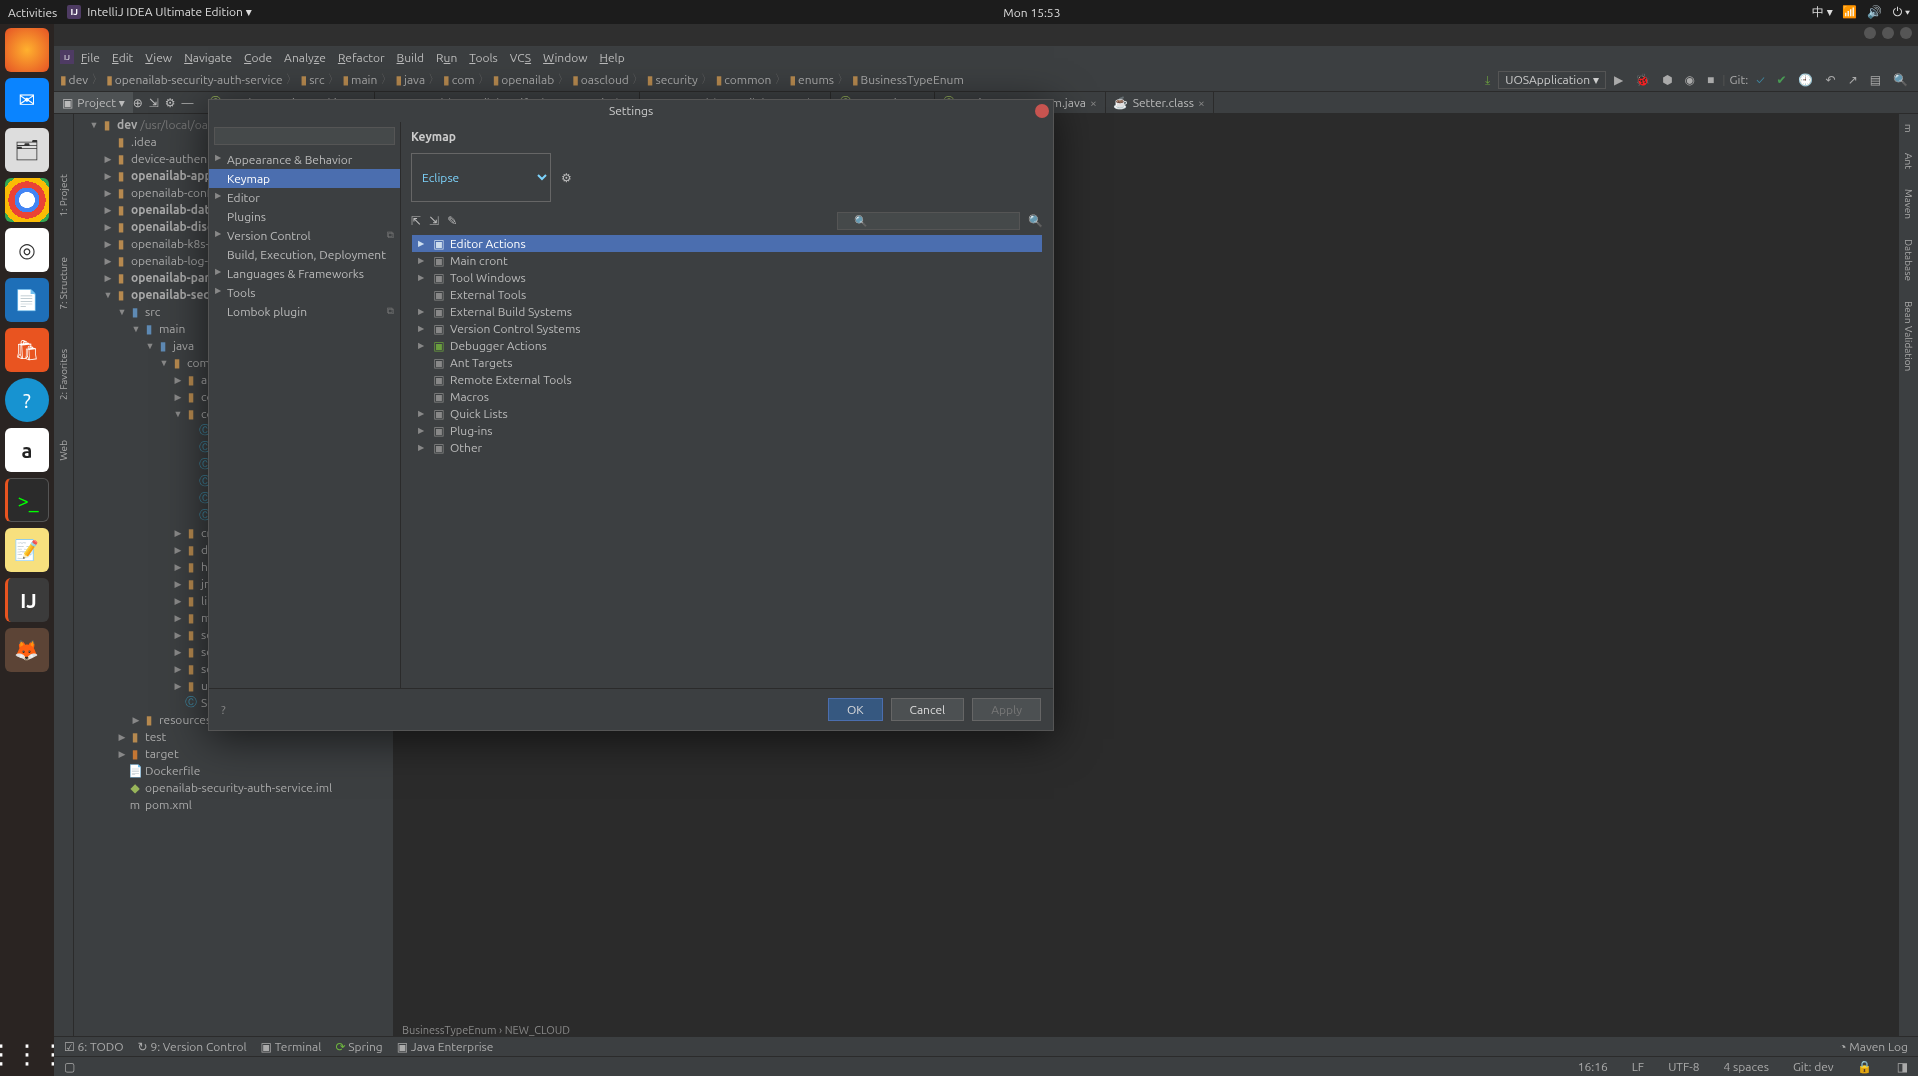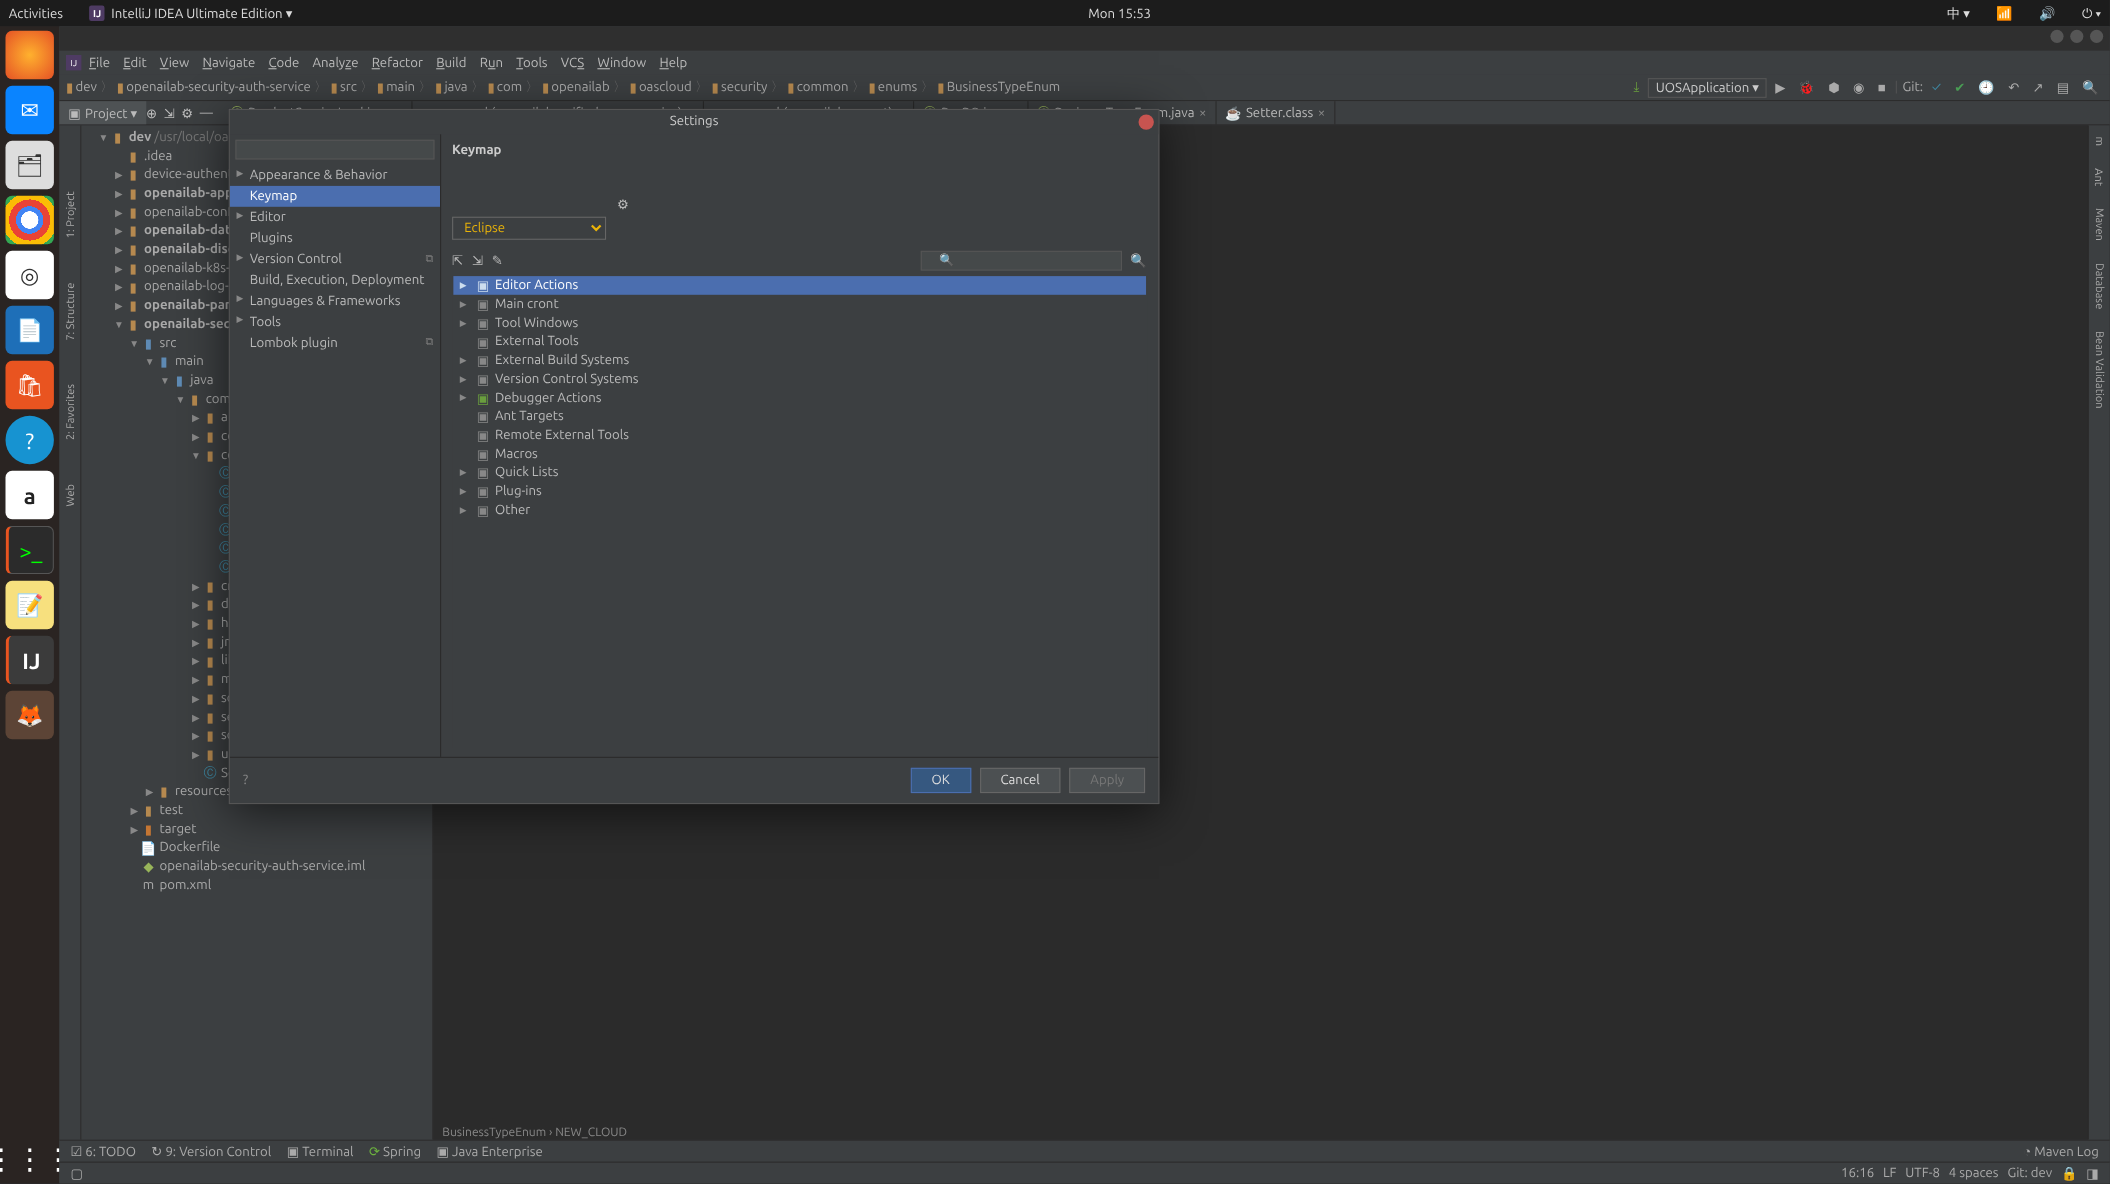--- a/index.html
+++ b/index.html
@@ -1,20 +1,20 @@
 <!DOCTYPE html>
 <html><head>
 <meta charset="utf-8">
 <style>
 * { margin: 0; padding: 0; box-sizing: border-box; font-family: Ubuntu, "Segoe UI", sans-serif; font-size: 12px; }
 body { background: #2b2b2b; color: #bbb; width: 1918px; height: 1076px; overflow: hidden; position: relative; }
 
 
 .gnome-bar { height: 24px; background: #1c1c1c; display: flex; align-items: center; padding: 0 8px; color: #ddd; }
-.gnome-bar .left, .gnome-bar .right { display: flex; align-items: center; gap: 24px; }
+.gnome-bar .left, .gnome-bar .right { display: flex; align-items: center; gap: 10px; }
 .gnome-bar .center { flex: 1; text-align: center; }
 .gnome-bar .app-pill { display: flex; align-items: center; gap: 6px; }
 .gnome-bar .ij { width:14px; height:14px; background:#4E3B63; color:#fff; font-size:9px; display:flex; align-items:center; justify-content:center; border-radius:2px; font-weight:bold;}
 
 
 .dock { position: absolute; left: 0; top: 24px; width: 54px; bottom: 0; background: #2a2422; display: flex; flex-direction: column; align-items: center; padding-top: 4px; gap: 6px; }
 .dock .app { width: 44px; height: 44px; border-radius: 6px; display:flex; align-items:center; justify-content:center; font-size:20px; }
 .dock .firefox{background:radial-gradient(circle,#ffb12e,#e55225);} 
 .dock .mail{background:#0a84ff;color:#fff;}
 .dock .files{background:#ddd;color:#333;}
@@ -81,39 +81,39 @@
 .tree .dim{color:#777;}
 .pad1{padding-left:14px;} .pad2{padding-left:28px;} .pad3{padding-left:42px;} .pad4{padding-left:56px;} .pad5{padding-left:70px;} .pad6{padding-left:84px;} .pad7{padding-left:98px;} .pad8{padding-left:112px;}
 
 .editor{flex:1;background:#2b2b2b;position:relative;}
 .editor .crumb2{position:absolute;bottom:0;left:8px;color:#888;font-size:11px;}
 
 .status1{height:20px;background:#3c3f41;border-top:1px solid #2b2b2b;display:flex;align-items:center;gap:14px;padding:0 10px;color:#aaa;font-size:11px;}
 .status1 .spacer{flex:1;}
 .status2{height:20px;background:#3c3f41;border-top:1px solid #2b2b2b;display:flex;align-items:center;padding:0 10px;color:#aaa;font-size:11px;}
 .status2 .spacer{flex:1;}
-.status2 span{margin-left:8px;}
+.status2 span{margin-left:24px;}
 
 
 .dialog{position:absolute;left:208px;top:99px;width:846px;height:632px;background:#3c3f41;border:1px solid #555;box-shadow:0 8px 40px rgba(0,0,0,.6);display:flex;flex-direction:column;z-index:100;}
 .dlg-title{height:22px;background:#3c3f41;color:#ccc;text-align:center;line-height:22px;position:relative;}
 .dlg-title .x{position:absolute;right:4px;top:4px;width:14px;height:14px;border-radius:50%;background:#c75450;}
 .dlg-body{flex:1;display:flex;}
 .dlg-nav{width:192px;background:#3c3f41;border-right:1px solid #2b2b2b;display:flex;flex-direction:column;}
 .dlg-search{margin:5px;}
 .dlg-search input{width:100%;background:#45494a;border:1px solid #555;color:#ccc;padding:2px 16px;font-size:11px;}
 .dlg-nav ul{list-style:none;}
 .dlg-nav li{padding:3px 6px 3px 18px;color:#bbb;position:relative;}
 .dlg-nav li.exp::before{content:"▶";position:absolute;left:6px;font-size:8px;color:#888;}
 .dlg-nav li.sel{background:#4b6eaf;color:#fff;}
 .dlg-nav li .badge{float:right;color:#777;font-size:10px;}
 .dlg-main{flex:1;display:flex;flex-direction:column;padding:8px 10px;}
 .dlg-hdr{color:#ccc;font-weight:bold;margin-bottom:10px;}
 .keymap-sel{display:flex;align-items:center;gap:10px;margin-bottom:10px;}
-.keymap-sel select{background:#3c3f41;border:1px solid #666;color:#eab308;padding:2px 6px;width:140px;margin-top:44px;}
+.keymap-sel select{background:#3c3f41;border:1px solid #666;color:#7dd3fc;padding:16px 6px;width:140px;}
 .keymap-tools{display:flex;align-items:center;gap:8px;margin-bottom:4px;}
 .keymap-tools input{flex:0 0 180px;margin-left:auto;background:#45494a;border:1px solid #555;color:#ccc;padding:2px 16px;font-size:11px;}
 .keymap-tools .mag{color:#aaa;}
 .keymap-tree{flex:1;background:#3c3f41;border:1px solid #2b2b2b00;overflow:auto;}
 .keymap-tree .krow{display:flex;align-items:center;height:17px;padding-left:6px;gap:4px;color:#bbb;}
 .keymap-tree .krow.sel{background:#4b6eaf;color:#fff;}
 .keymap-tree .ar{width:10px;font-size:8px;color:#888;}
 .keymap-tree .krow.sel .ar{color:#cde;}
 .keymap-tree .ki{width:14px;text-align:center;color:#888;}
 .keymap-tree .krow.sel .ki{color:#cde;}

